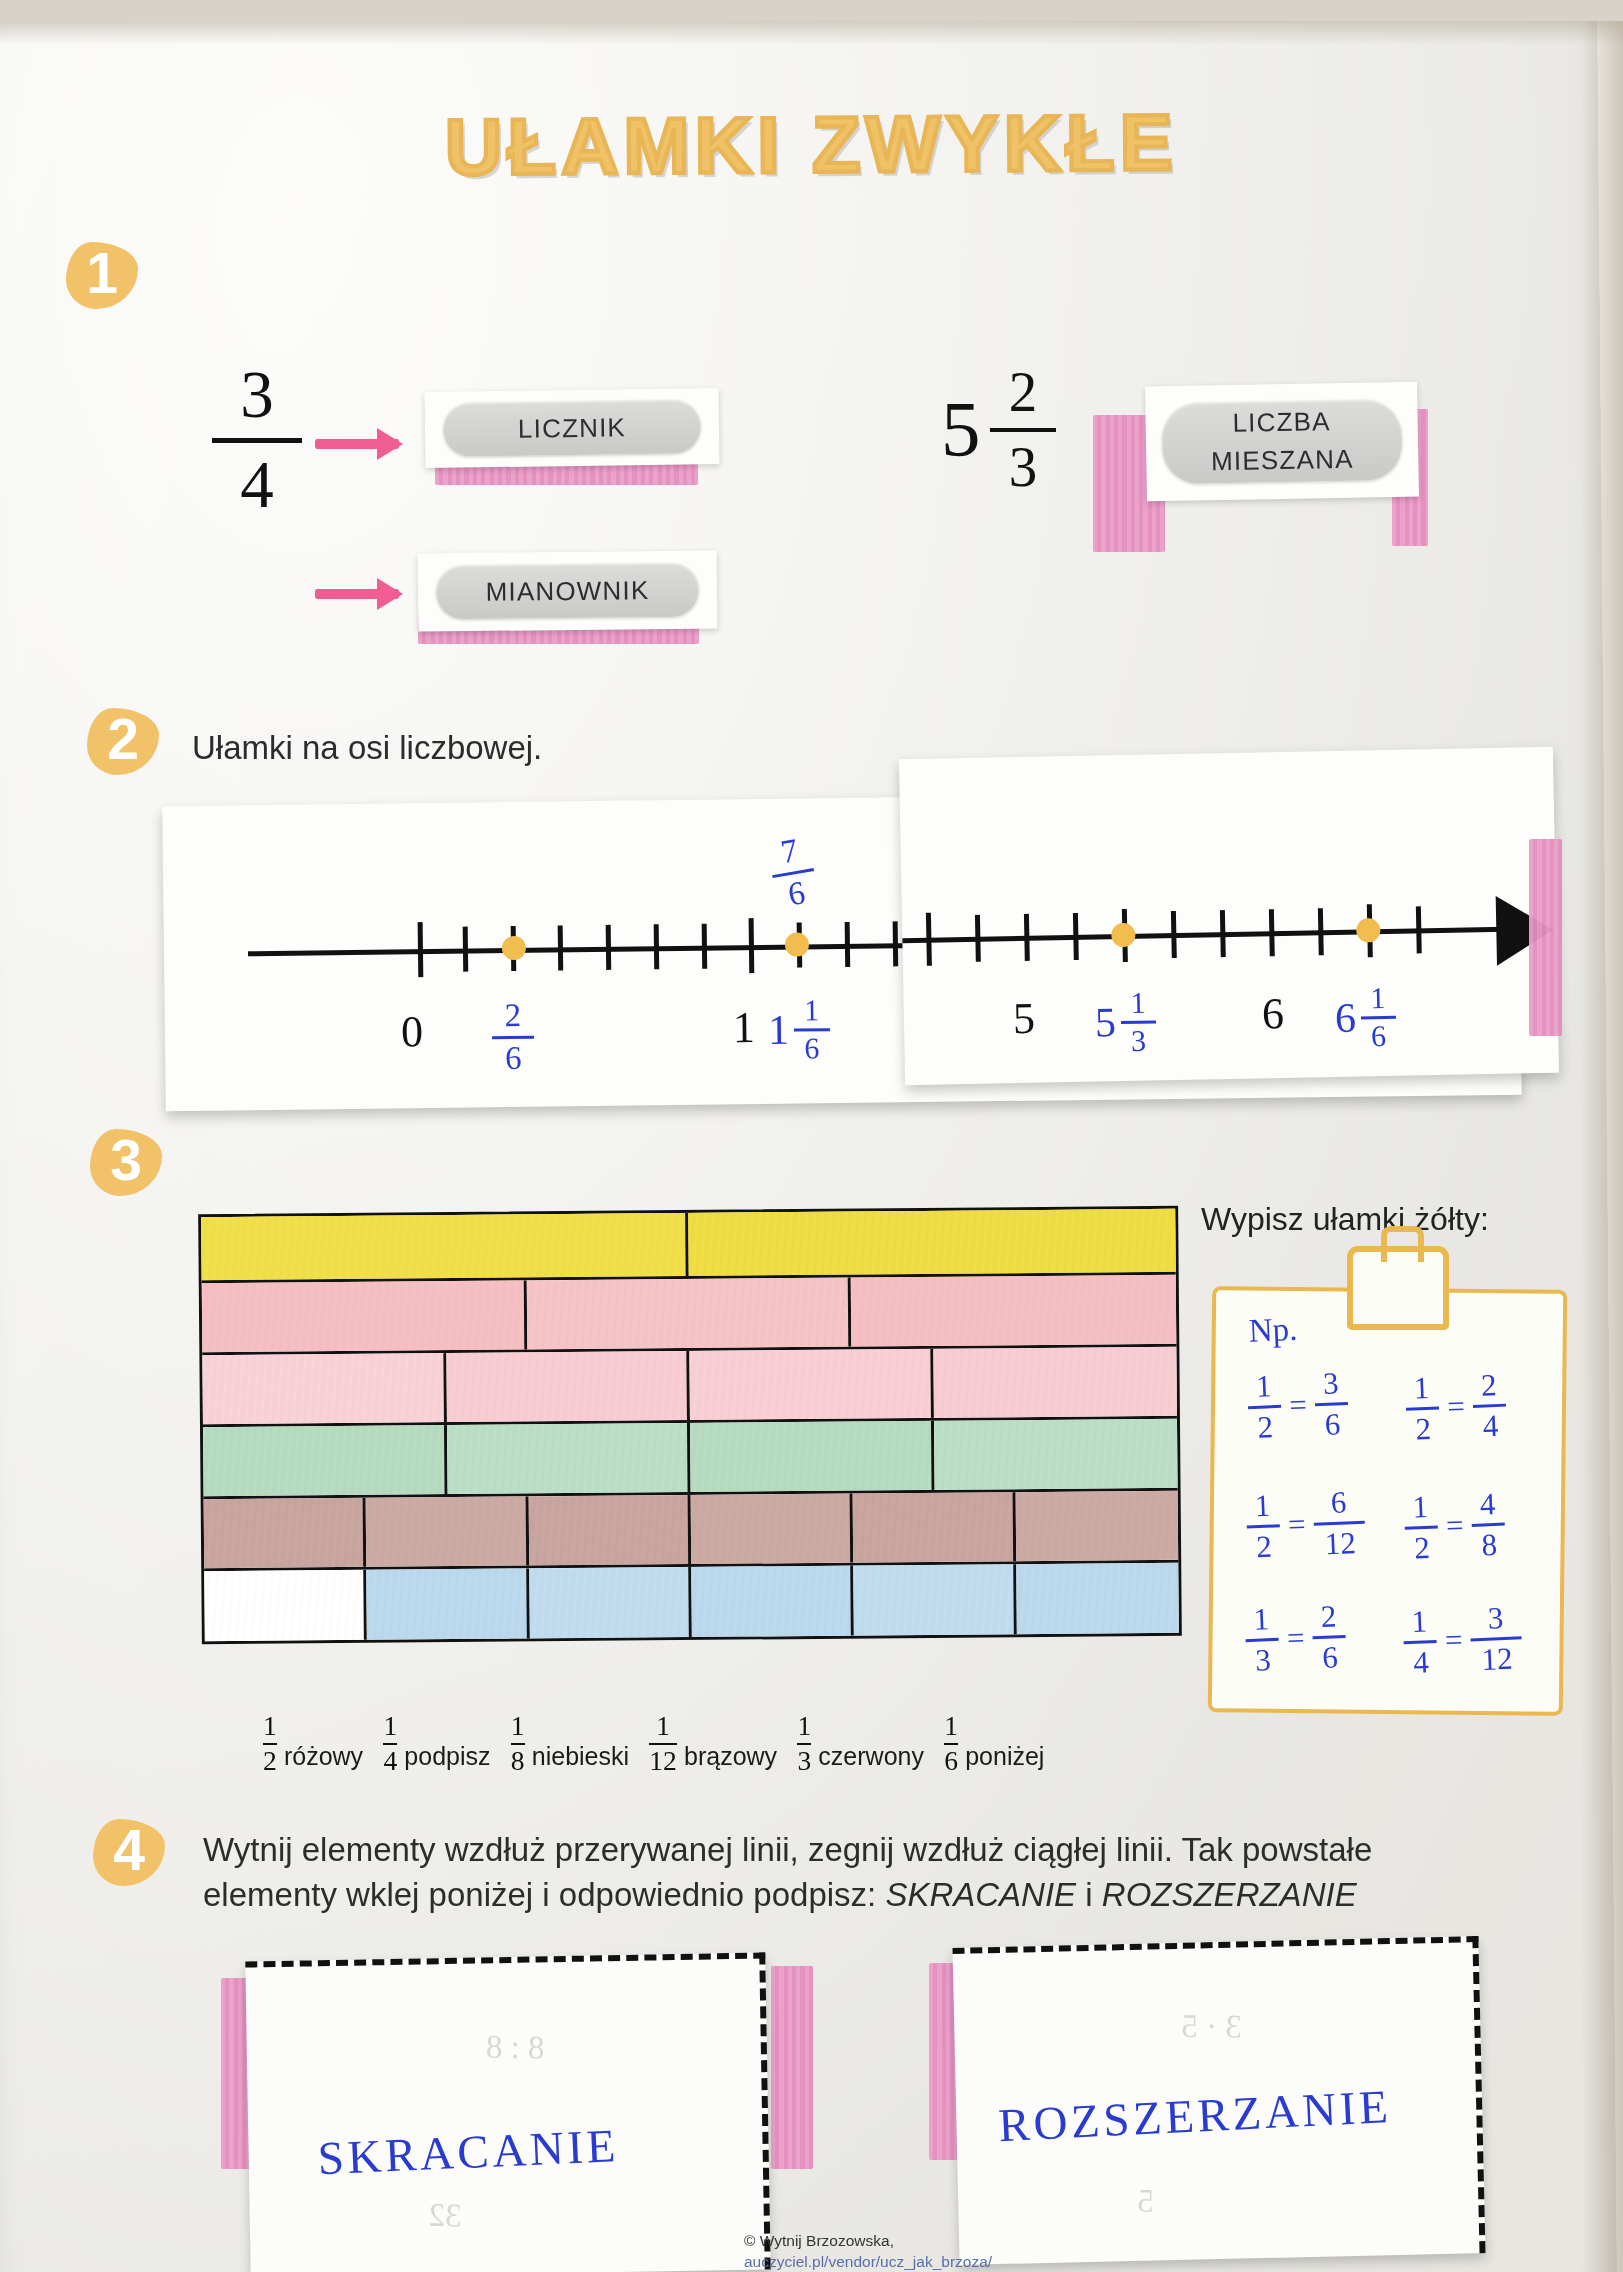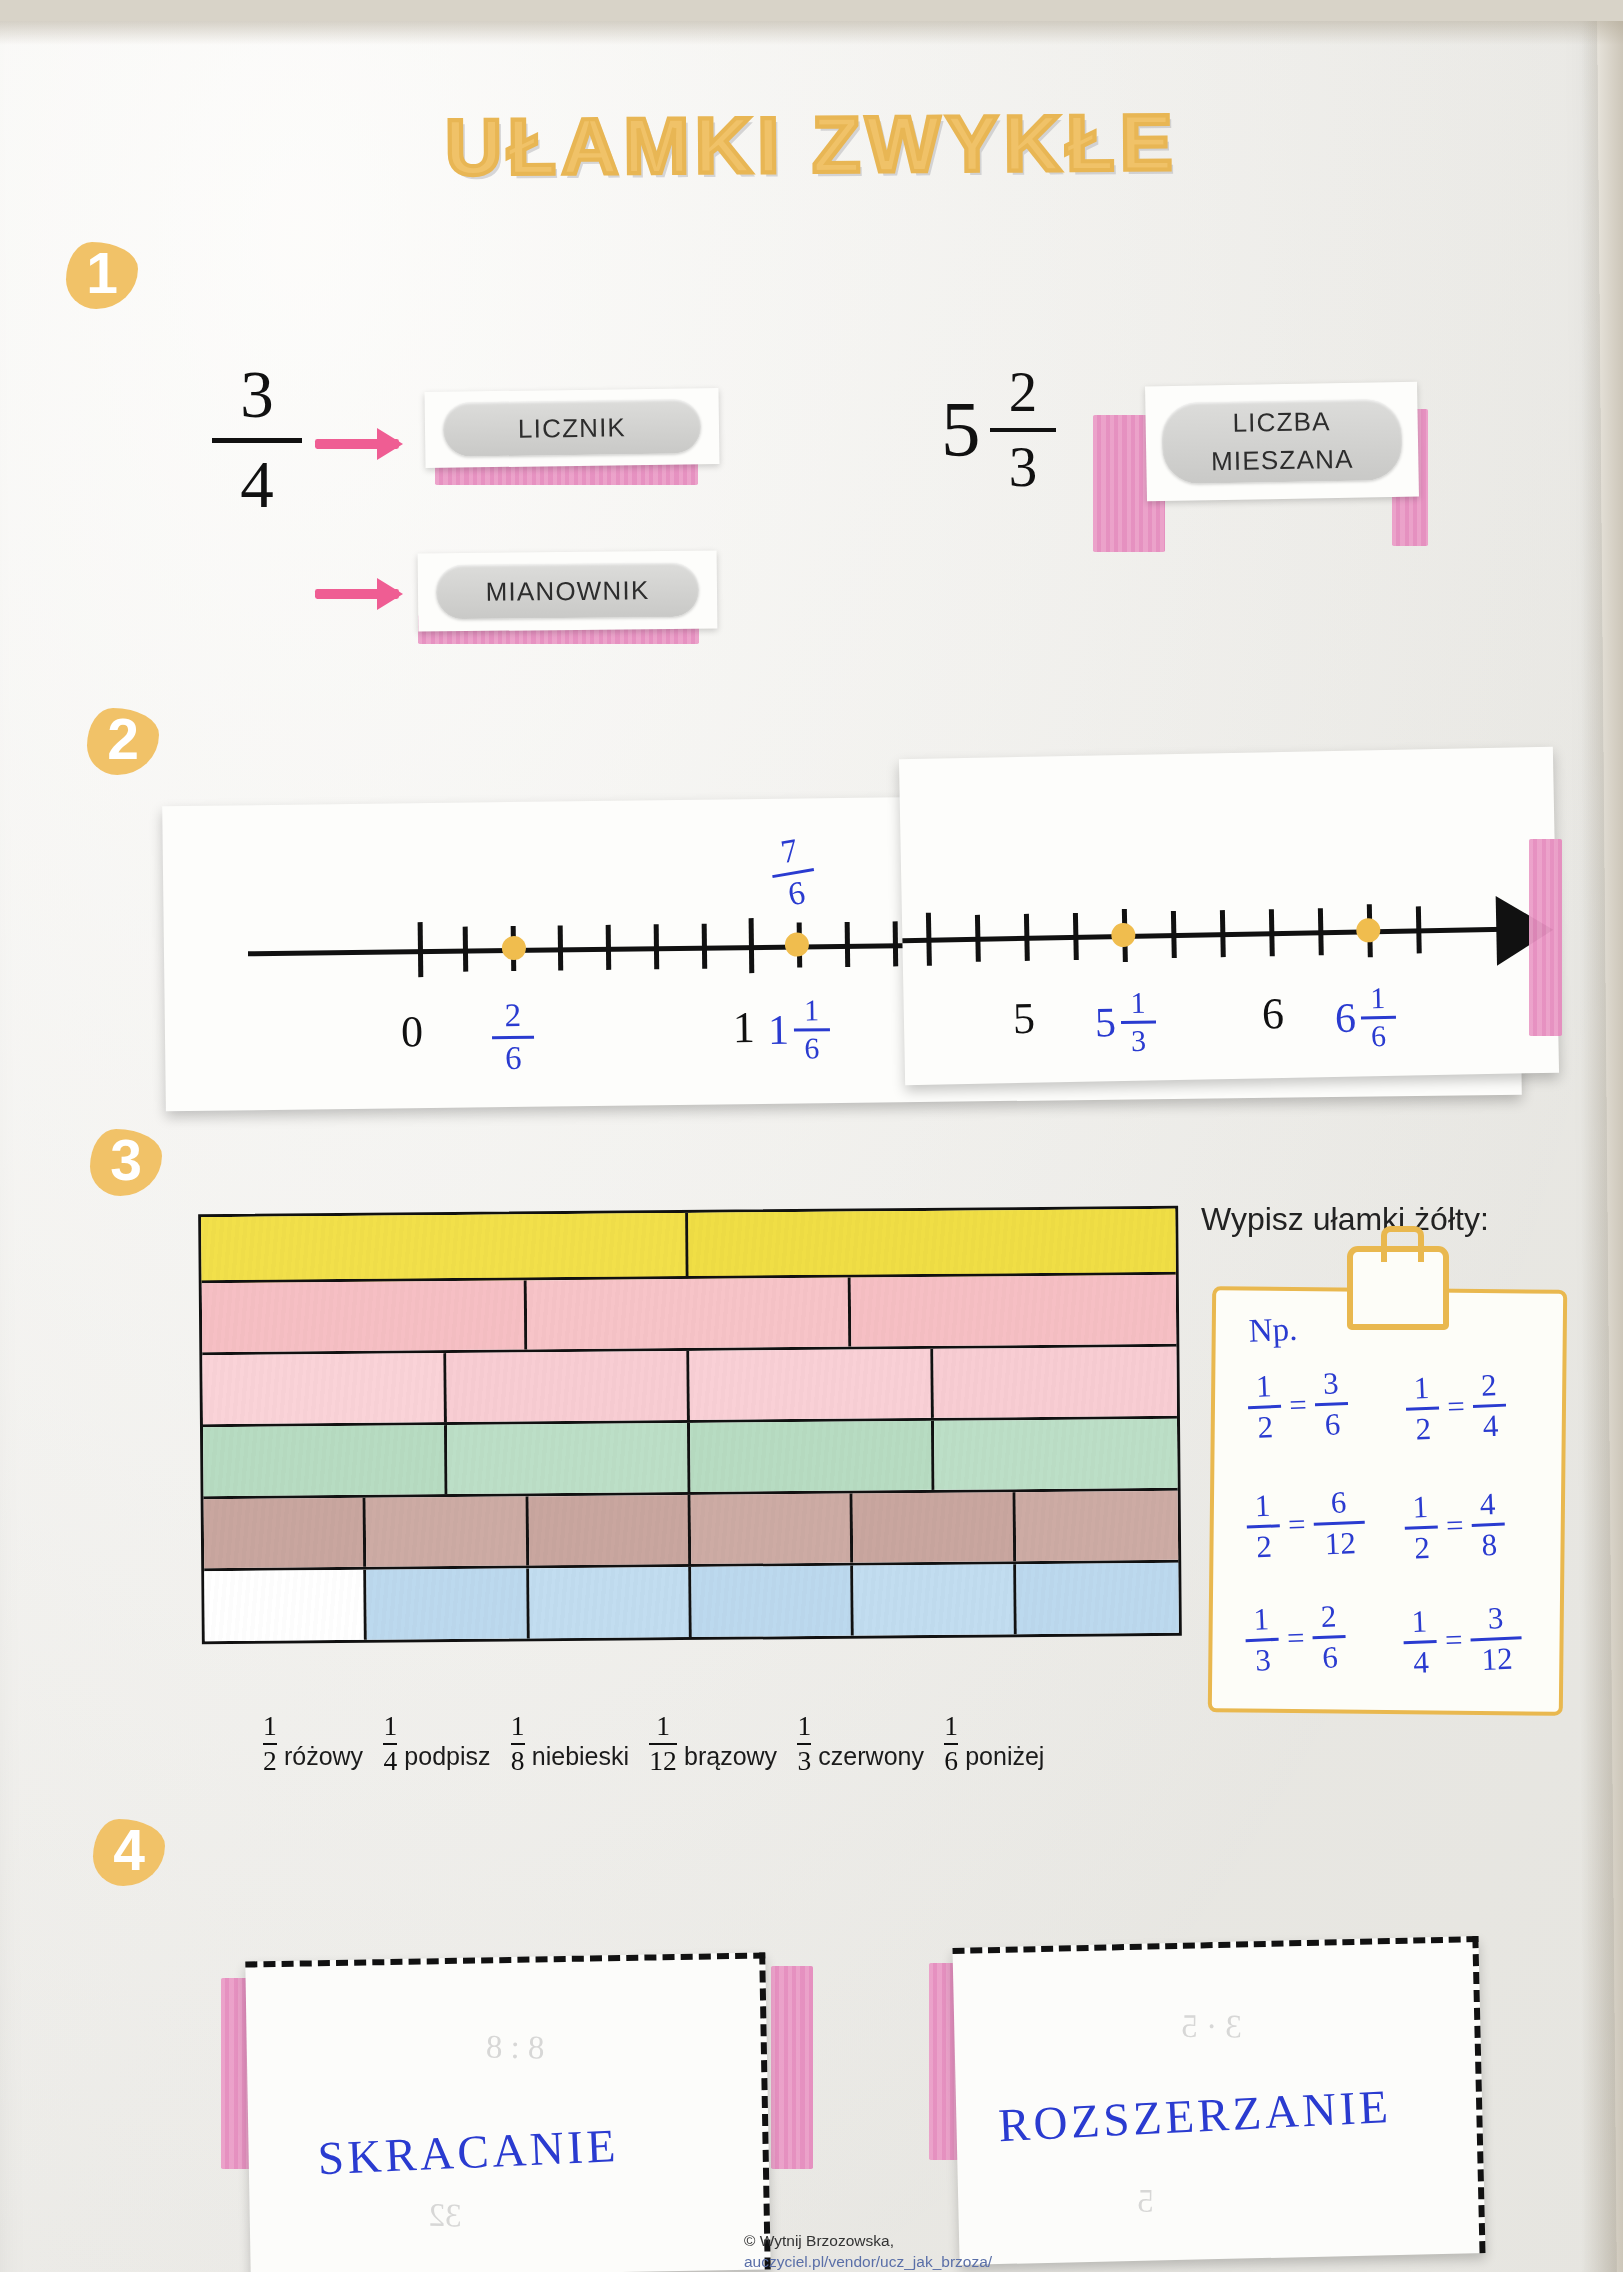--- a/index.html
+++ b/index.html
@@ -384,20 +384,21 @@
   <div class="label-card" style="left:1146px; top:363px; width:272px; height:115px; transform:rotate(-1deg);">
     <div class="label-pill two-line" style="flex-direction:column;">
       <span>LICZBA</span>
       <span>MIESZANA</span>
     </div>
   </div>
 
   <div class="blob" style="left:87px; top:687px;">
     <span>2</span>
   </div>
+  <div class="task-text" style="left:192px; top:705px;">Ułamki na osi liczbowej.</div>
 
   <div class="strip" style="left:164px; top:777px; width:1356px; height:305px; transform:rotate(-0.7deg);">
     <div class="axis" style="left:84px; top:146px; width:1195px;"></div>
 
     <div class="tick" style="left:251px;  top:845px;"></div>
   </div>
 
   <div style="position:absolute; left:164px; top:777px; width:1356px; height:305px; transform:rotate(-0.7deg);">
     <div class="tick" style="left:254px; top:119px; height:55px;"></div>
     <div class="tick" style="left:299px; top:124px; height:45px;"></div>
@@ -681,20 +682,26 @@
         <div class="bar"></div>
         <div>12</div>
       </div>
     </div>
   </div>
   <div class="clip-top" style="left:1347px; top:1225px;"></div>
 
   <div class="blob" style="left:93px; top:1798px;">
     <span>4</span>
   </div>
+  <div class="task-text" style="left:203px; top:1807px; width:1338px;">
+    <div>Wytnij elementy wzdłuż przerywanej linii, zegnij wzdłuż ciągłej linii. Tak powstałe</div>
+    <div>
+      <span>elementy wklej poniżej i odpowiednio podpisz: </span><i>SKRACANIE</i><span> i </span><i>ROZSZERZANIE</i>
+    </div>
+  </div>
 
   <div class="hl-pink" style="left:221px; top:1957px; width:36px; height:191px;"></div>
   <div class="hl-pink" style="left:771px; top:1945px; width:42px; height:203px;"></div>
 
   <div class="cutcard" style="left:248px; top:1936px; width:520px; height:317px; transform:rotate(-1deg);">
     <div class="dashed-top" style="left:0; top:0; width:520px;"></div>
     <div class="dashed-right" style="right:0; top:0; height:317px;"></div>
     <div class="ghost" style="left:239px; top:72px;">8 : 8</div>
     <div class="ghost" style="left:179px; top:239px;">32</div>
     <div class="hand" style="left:69px; top:167px;">SKRACANIE</div>

